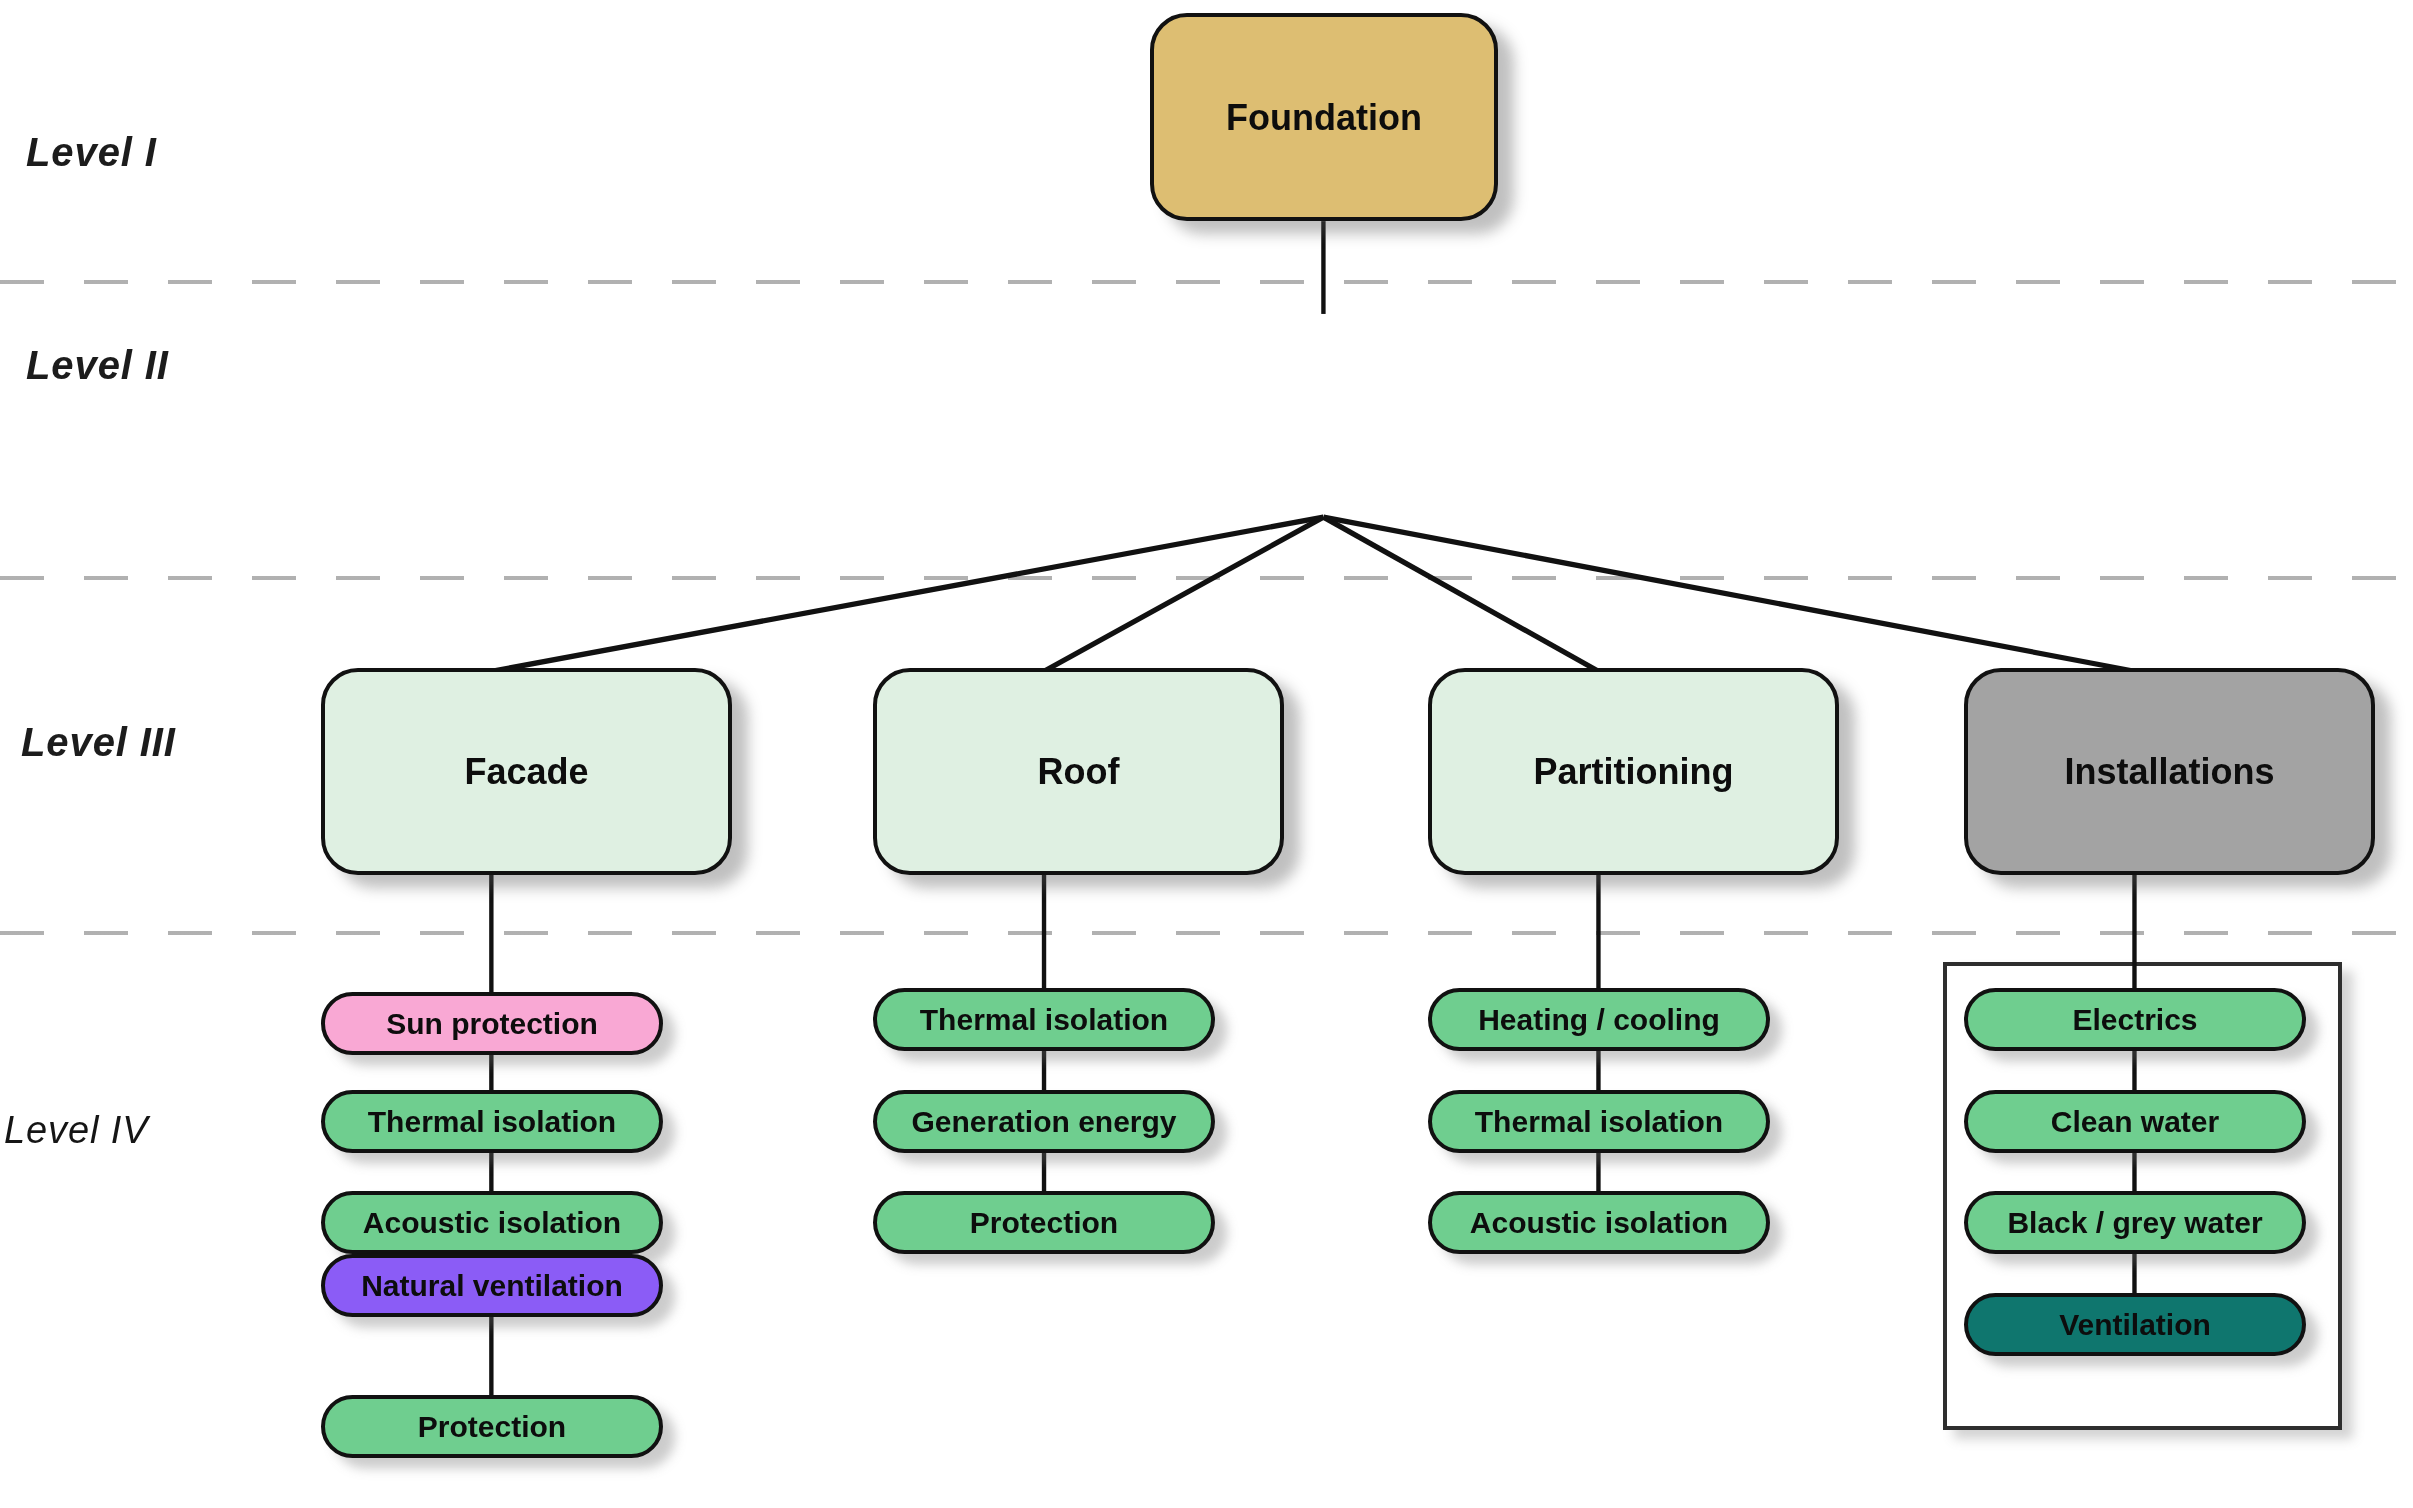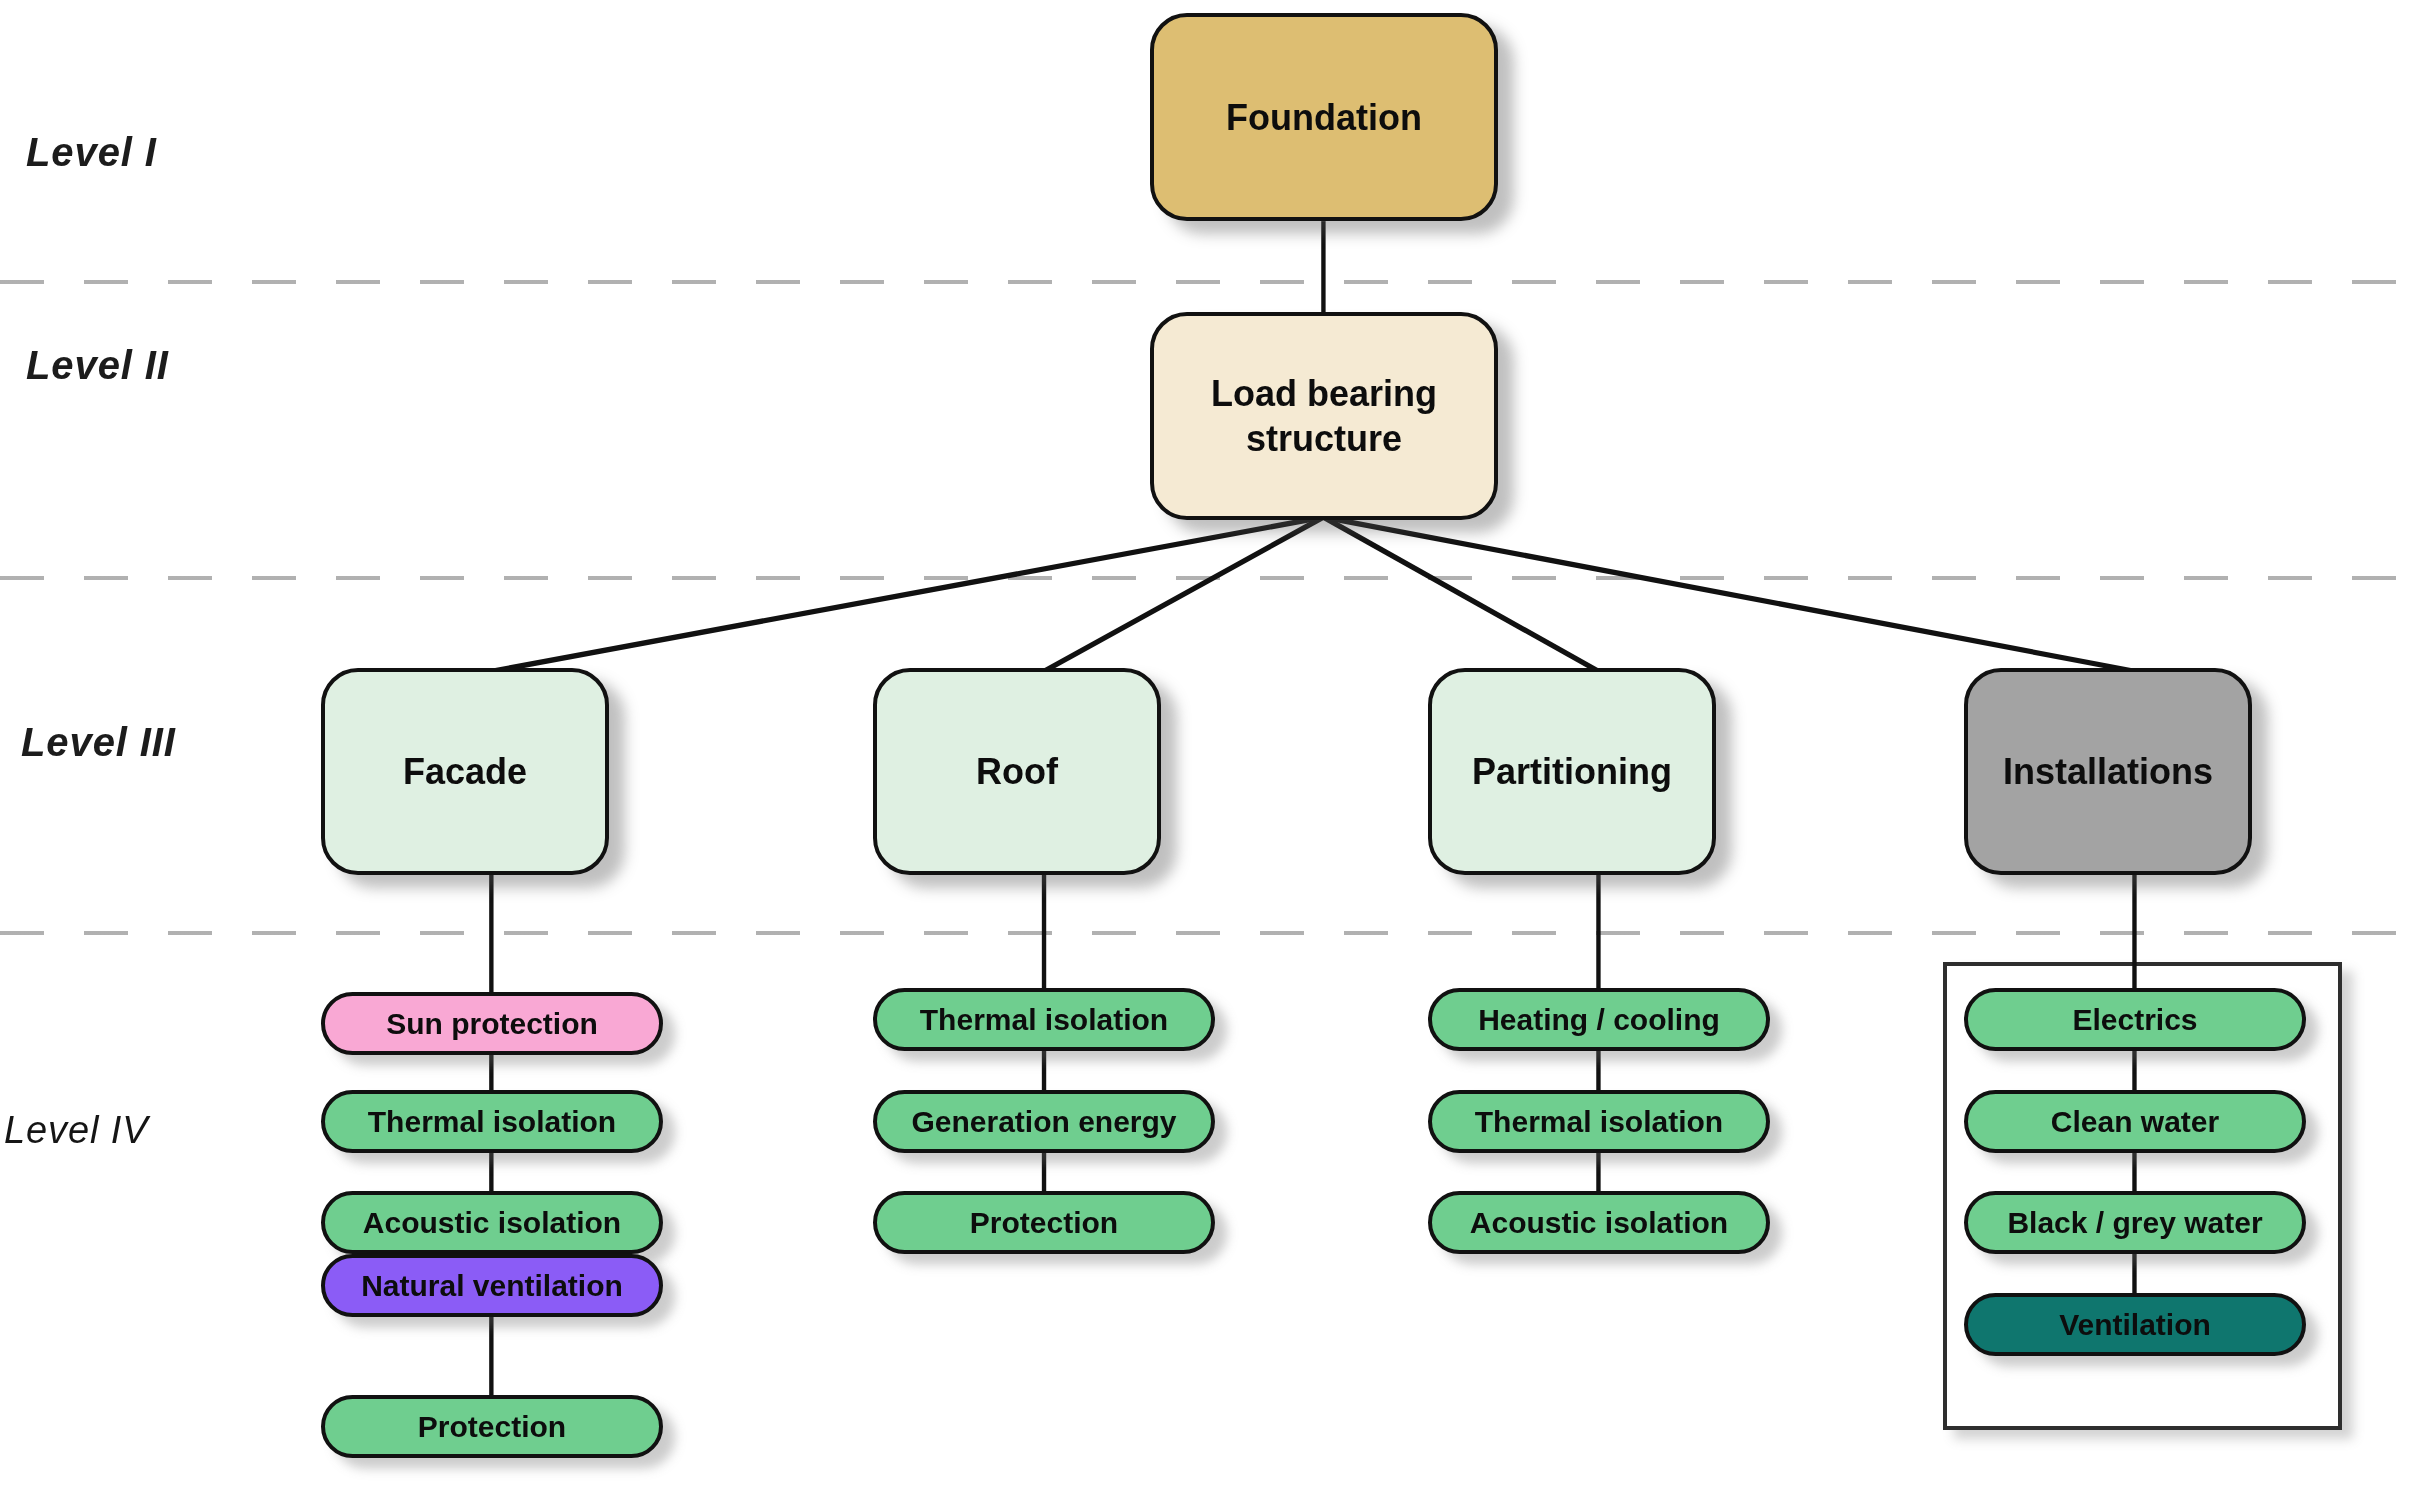--- a/index.html
+++ b/index.html
@@ -34,21 +34,21 @@
   }
   .bignode{
     width:348px;height:208px;
     border-radius:37px;
     font-size:36px;font-weight:bold;
     line-height:1.25;
     padding:1px 48px;
     box-shadow:16px 12.3px 14px rgba(90,90,90,.38);
   }
   .l3node{
-    width:288px;height:207px;
+    width:411px;height:207px;
     border-radius:37px;
     font-size:36px;font-weight:bold;
     box-shadow:16px 12.3px 14px rgba(90,90,90,.38);
   }
   .pill{
     position:absolute;
     box-sizing:border-box;
     width:342px;height:63px;
     border:4.4px solid #111;
     border-radius:35px;
@@ -94,23 +94,20 @@
     <line x1="561" y1="996" x2="561" y2="1596" stroke="#111" stroke-width="5"></line>
     <line x1="1192" y1="996" x2="1192" y2="1364" stroke="#111" stroke-width="5"></line>
     <line x1="1825" y1="996" x2="1825" y2="1364" stroke="#111" stroke-width="5"></line>
     <line x1="2437" y1="996" x2="2437" y2="1480" stroke="#111" stroke-width="5"></line>
   </svg>
 
   <div class="node bignode" style="left:1150px;top:13px;background:#DDBE72;">
     <span>Foundation</span>
   </div>
 
-  <div class="node bignode" style="left:1150px;top:312px;background:#F5EAD3;">
-    <span>Load bearing structure</span>
-  </div>
 
   <div id="generated">
       <div class="node l3node" style="left: 321px; top: 668px; background: rgb(223, 240, 226);">
         <span>Facade</span>
       </div>
       <div class="pill" style="left: 321px; top: 992px; background: #f9a8d4;">Sun protection</div>
       <div class="pill" style="left: 321px; top: 1090px; background: rgb(111, 206, 143);">Thermal isolation</div>
       <div class="pill" style="left: 321px; top: 1191px; background: rgb(111, 206, 143);">Acoustic isolation</div>
       <div class="pill" style="left: 321px; top: 1254px; background: #8b5cf6;">Natural ventilation</div>
       <div class="pill" style="left: 321px; top: 1395px; background: rgb(111, 206, 143);">Protection</div>

